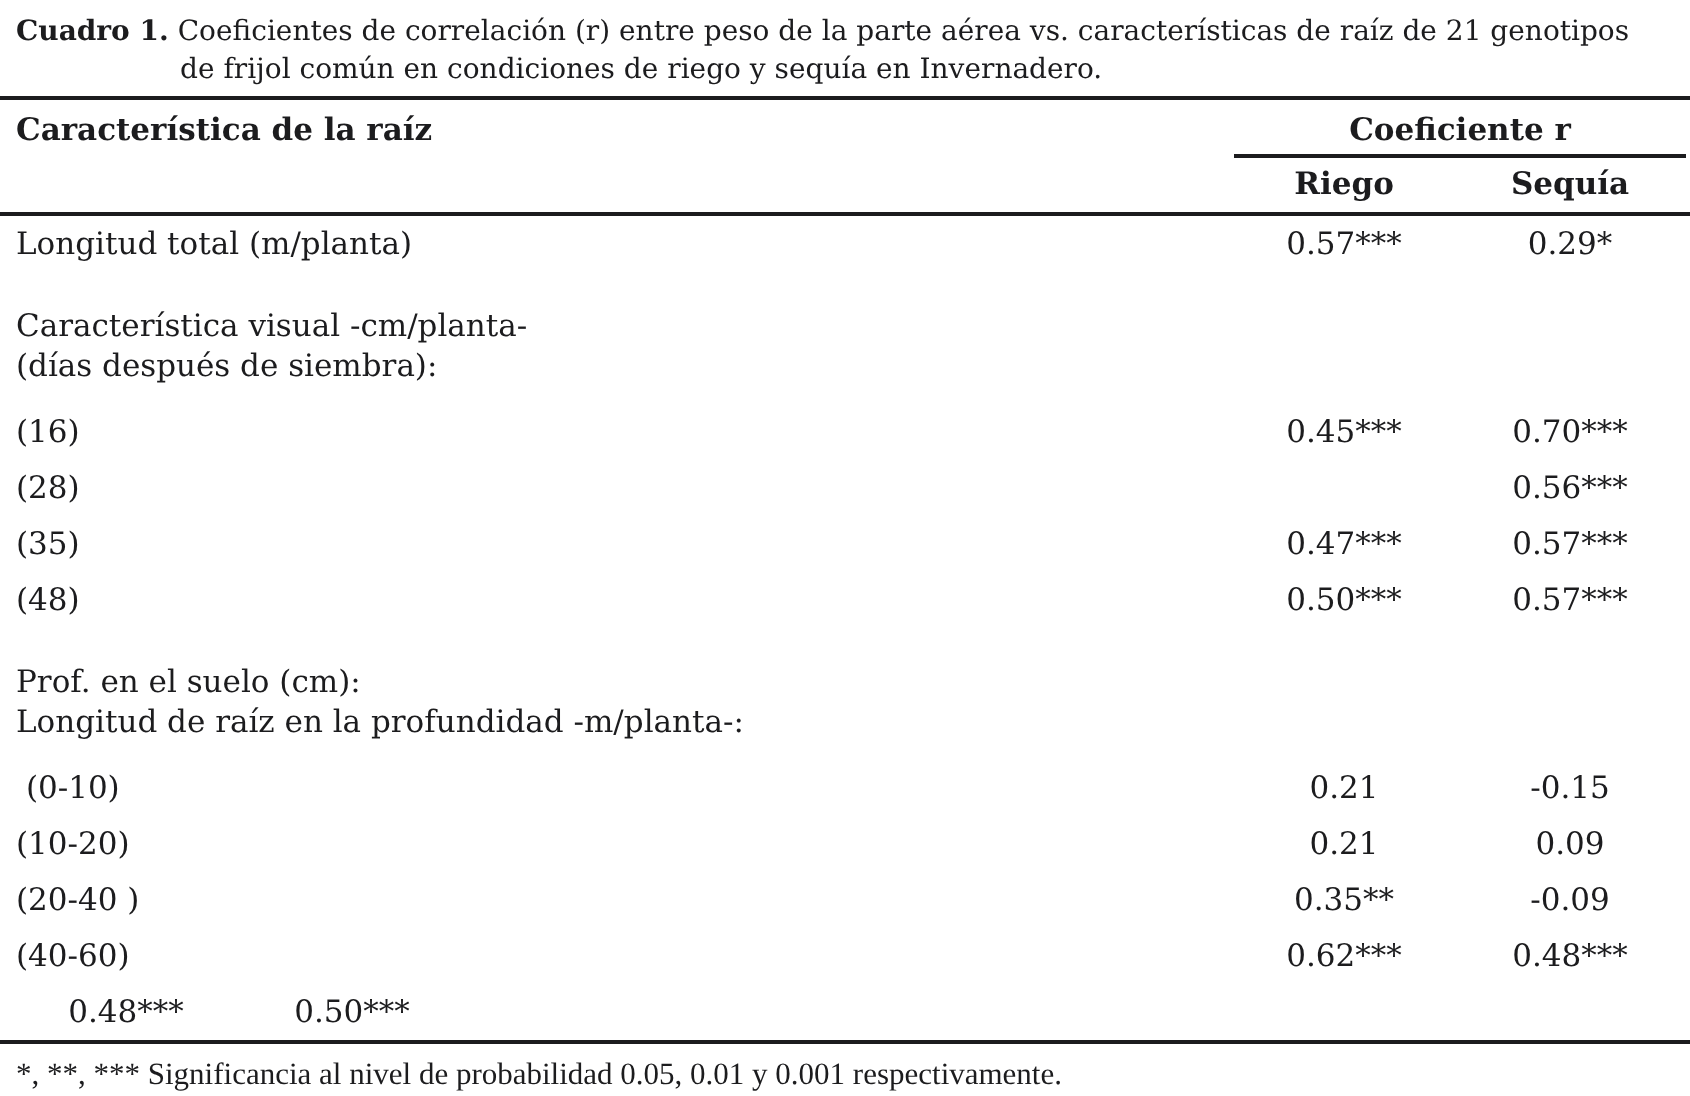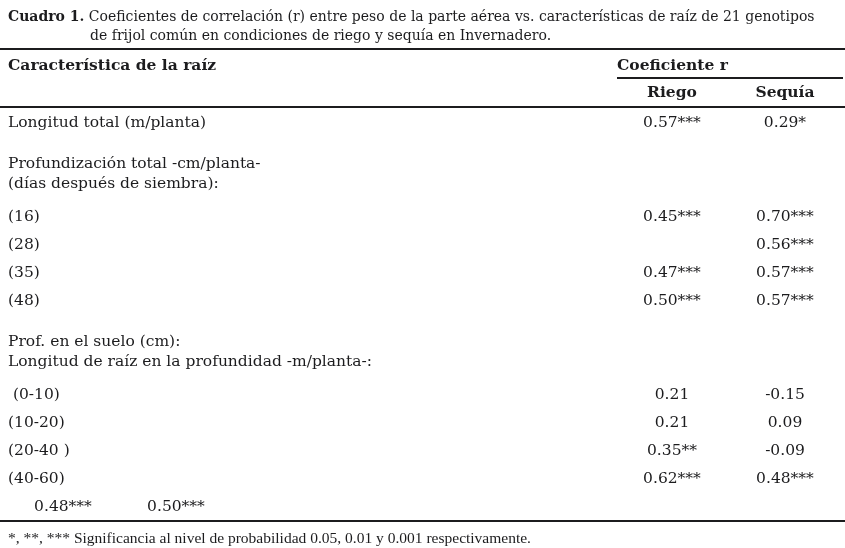--- a/index.html
+++ b/index.html
@@ -26,20 +26,21 @@
   .hdr { display: flex; border-radius: 13px; }
   .hdr-left {
     flex: 1;
     padding: 6px 0 0 8px;
     font-weight: bold;
     font-size: 15.5px;
     line-height: 18px;
   }
   .hdr-right { width: 226px; margin-right: 2px; }
   .group-label {
+    text-align: center;
     padding-top: 6px;
     font-weight: bold;
     font-size: 15.5px;
     line-height: 18px;
   }
   .group-rule { height: 2px; background: #1c1c1e; margin-top: 3px; }
   .subcols { display: flex; padding: 4px 0 5px 0; align-items: flex-end; }
   .sub {
     font-weight: bold;
     font-size: 15.5px;
@@ -88,21 +89,21 @@
 
 <div class="rule"></div>
 
 <div class="tbody" id="table-body">
     <div class="data-row">
       <div class="lbl">Longitud total (m/planta)</div>
       <div class="v1">0.57***</div>
       <div class="v2">0.29*</div>
     </div>
     <div class="section-row">
-      <div>Profundización total -cm/planta-</div>
+      <div>Característica visual -cm/planta-</div>
       <div>(días después de siembra):</div>
     </div>
     <div class="data-row">
       <div class="lbl">(16)</div>
       <div class="v1">0.45***</div>
       <div class="v2">0.70***</div>
     </div>
     <div class="data-row">
       <div class="lbl">(28)</div>
       <div class="v2">0.56***</div>

